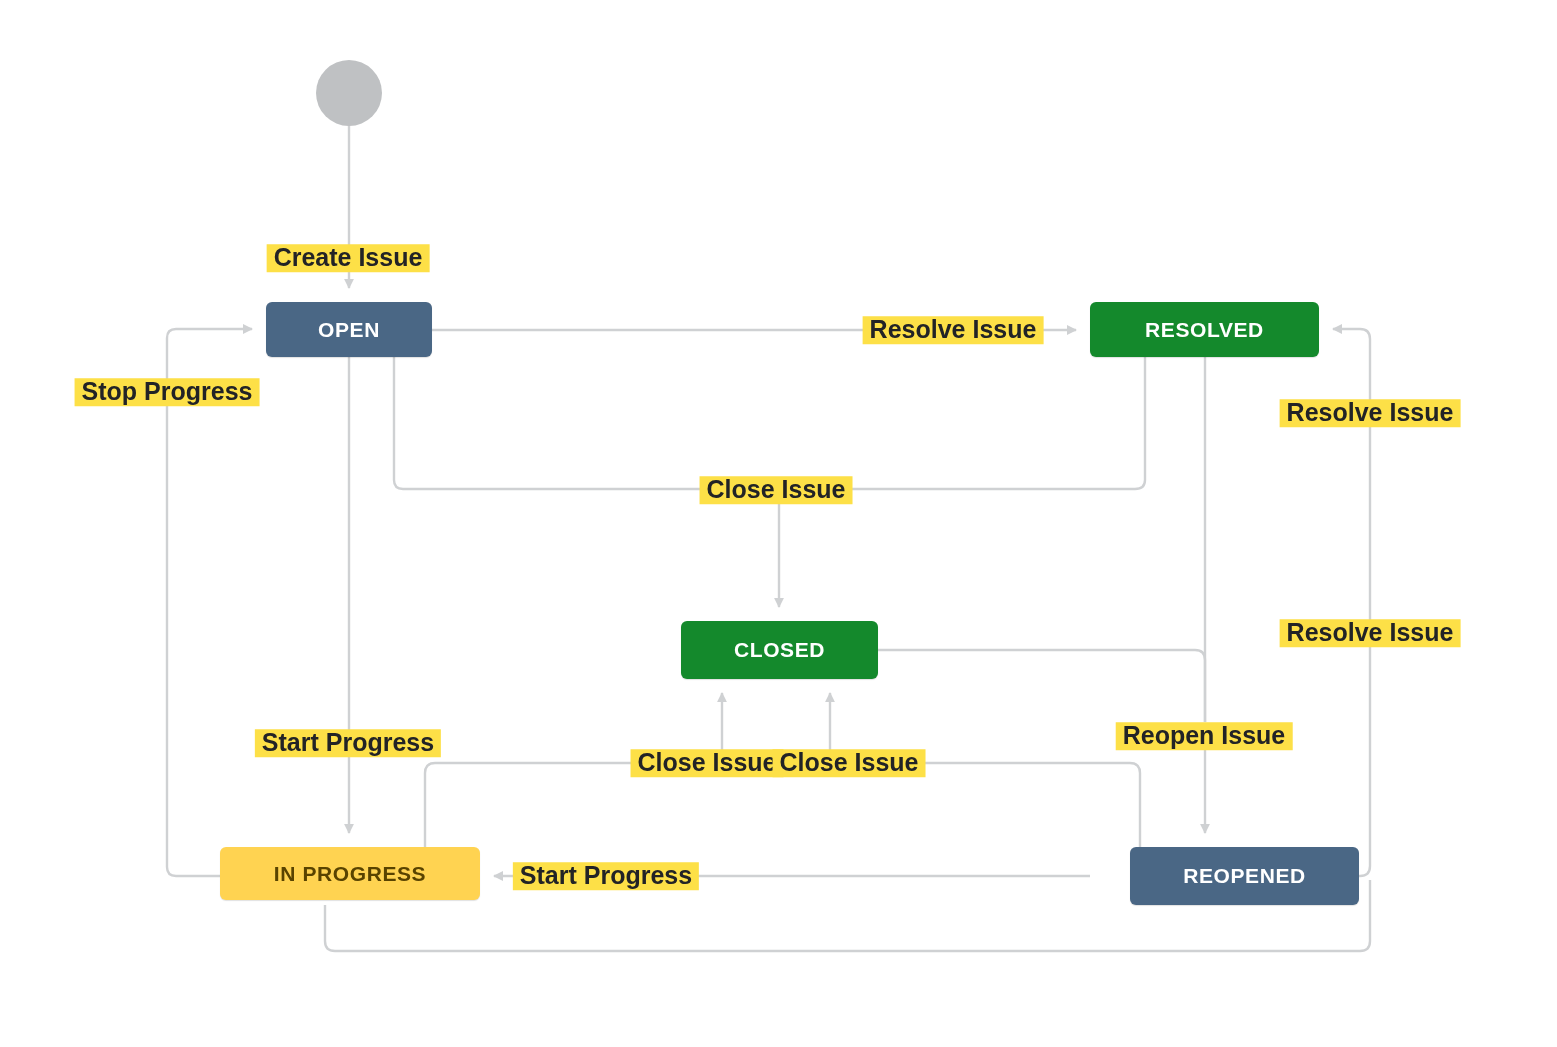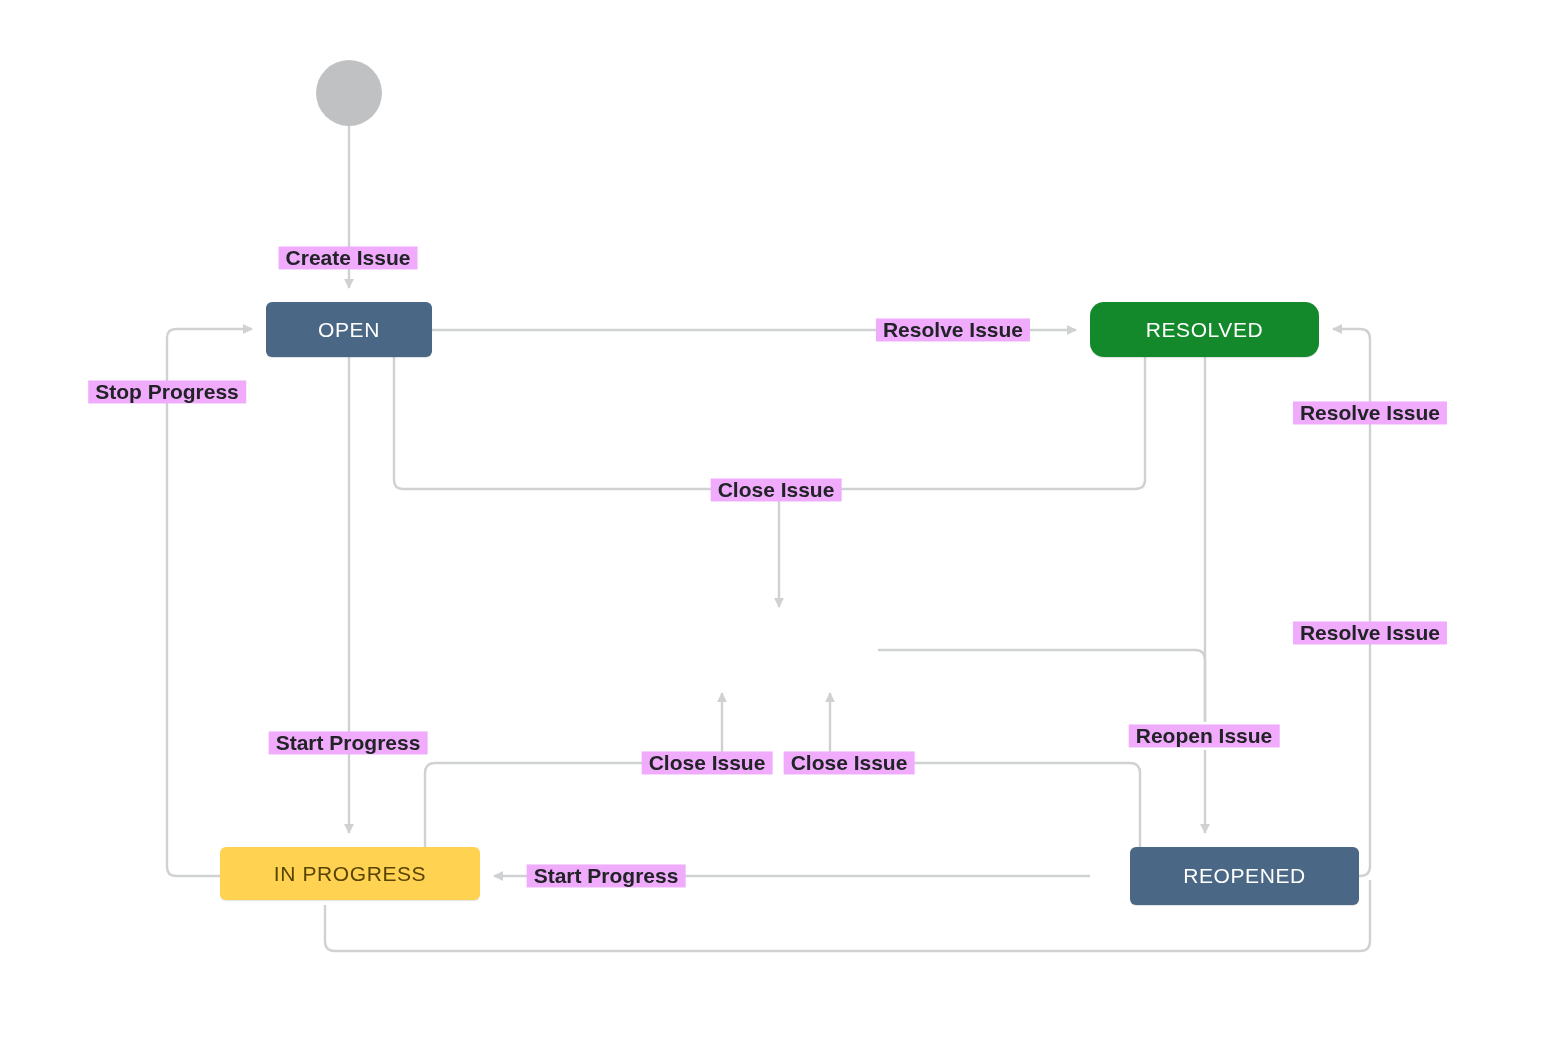--- a/index.html
+++ b/index.html
@@ -23,50 +23,49 @@
     width: 1557px;
     height: 1047px;
   }
   .node {
     position: absolute;
     box-sizing: border-box;
     display: flex;
     align-items: center;
     justify-content: center;
     border-radius: 6px;
-    font-weight: normal;
+    font-weight: bold;
     letter-spacing: 0.6px;
     white-space: nowrap;
     box-shadow: 0 1px 1px rgba(0,0,0,0.12);
     text-align: center;
   }
   .node-blue {
     background: #4a6785;
     color: #ffffff;
   }
   .node-green {
     background: #14892c;
     color: #ffffff;
-    border-radius: 14px;
   }
   .node-yellow {
     background: #ffd351;
     color: #594300;
   }
   .start-dot {
     position: absolute;
     border-radius: 50%;
     background: #bfc1c3;
   }
   .edge-label {
     position: absolute;
-    font-size: 21px;
+    font-size: 25px;
     font-weight: bold;
     color: #222326;
-    background: #f0abfc;
+    background: #fde047;
     padding: 0 7px;
     white-space: nowrap;
     transform: translate(-50%, -50%);
     line-height: 1.1;
   }
 </style>
 </head>
 <body>
 
 <div id="canvas">
@@ -112,20 +111,23 @@
   <div class="start-dot" style="left:316px; top:60px; width:66px; height:66px;"></div>
 
   <div class="node node-blue" style="left:266px; top:302px; width:166px; height:55px; font-size:21px;">
     <span>OPEN</span>
   </div>
 
   <div class="node node-green" style="left:1090px; top:302px; width:229px; height:55px; font-size:21px;">
     <span>RESOLVED</span>
   </div>
 
+  <div class="node node-green" style="left:681px; top:621px; width:197px; height:58px; font-size:21px;">
+    <span>CLOSED</span>
+  </div>
 
   <div class="node node-yellow" style="left:220px; top:847px; width:260px; height:53px; font-size:21px;">
     <span>IN PROGRESS</span>
   </div>
 
   <div class="node node-blue" style="left:1090px; top:847px; width:229px; height:58px; font-size:21px;margin-left:40px;">
     <span>REOPENED</span>
   </div>
 
   <div class="edge-label" style="left:348px; top:258px;">Create Issue</div>

